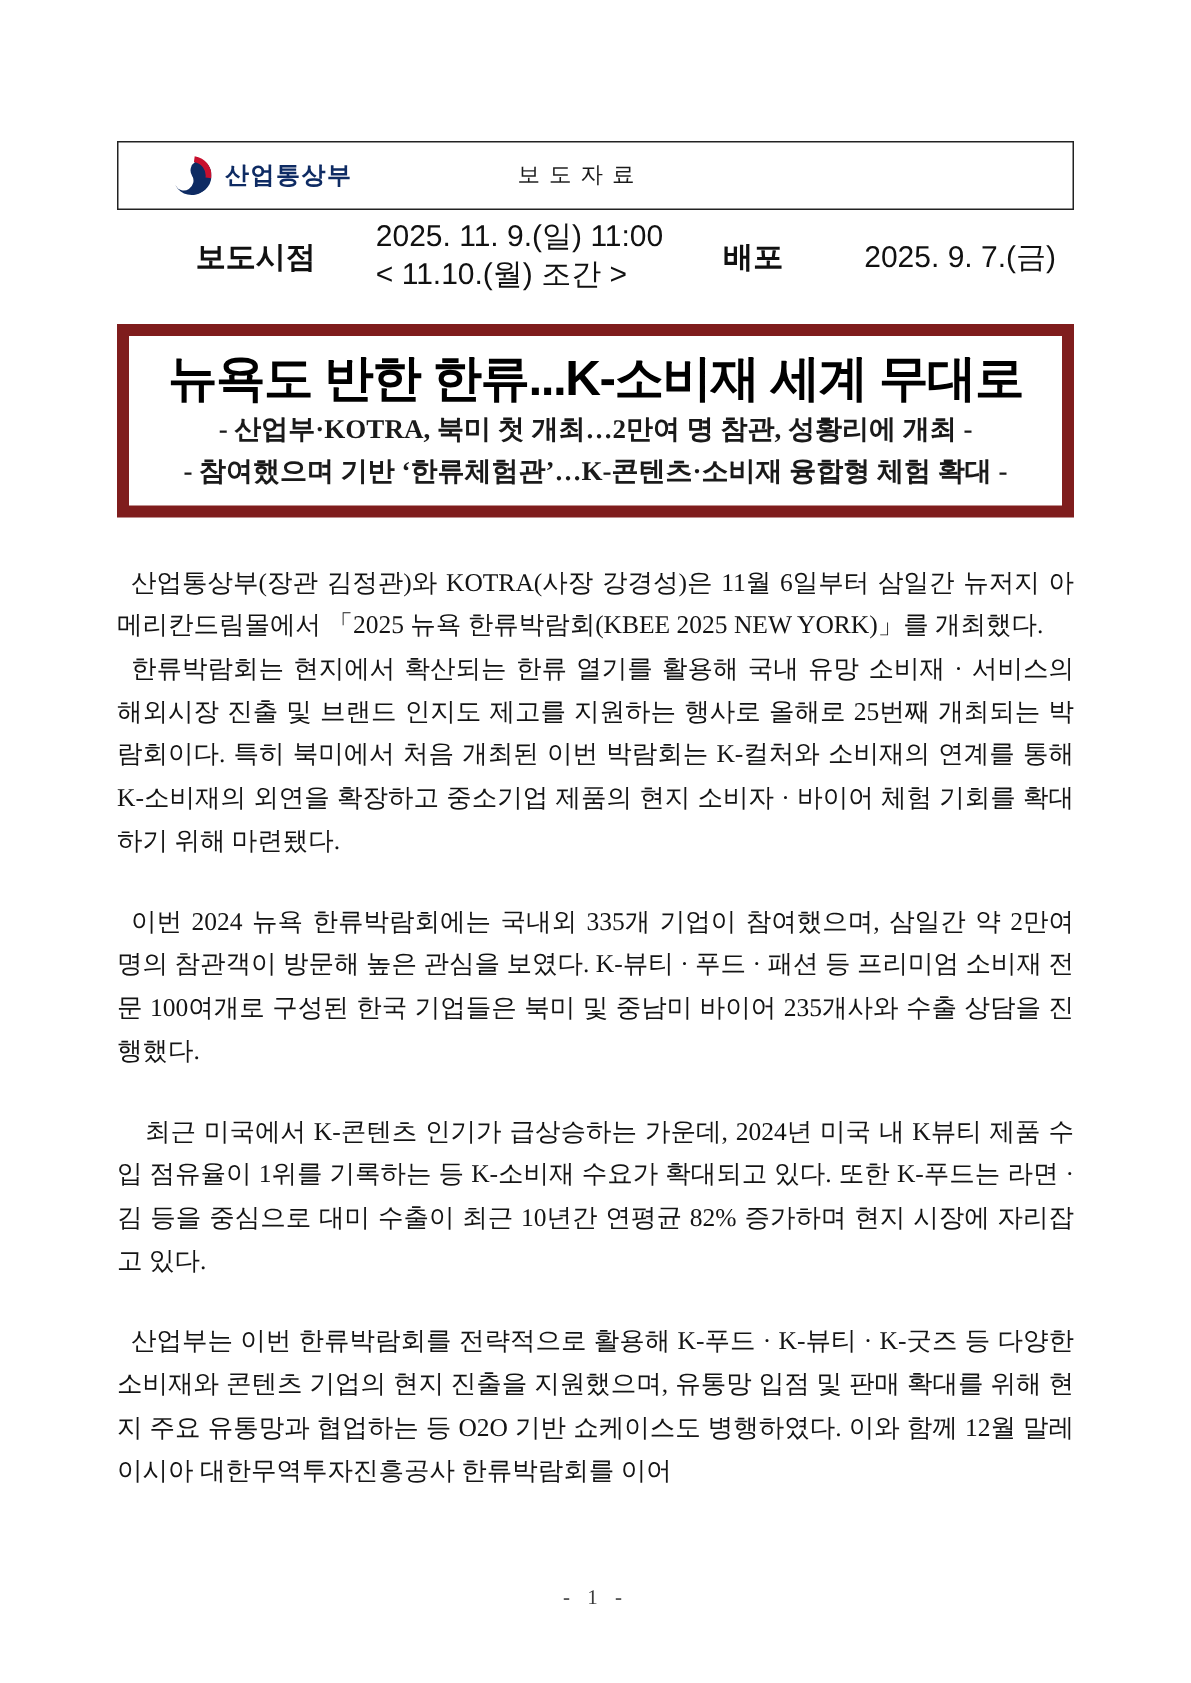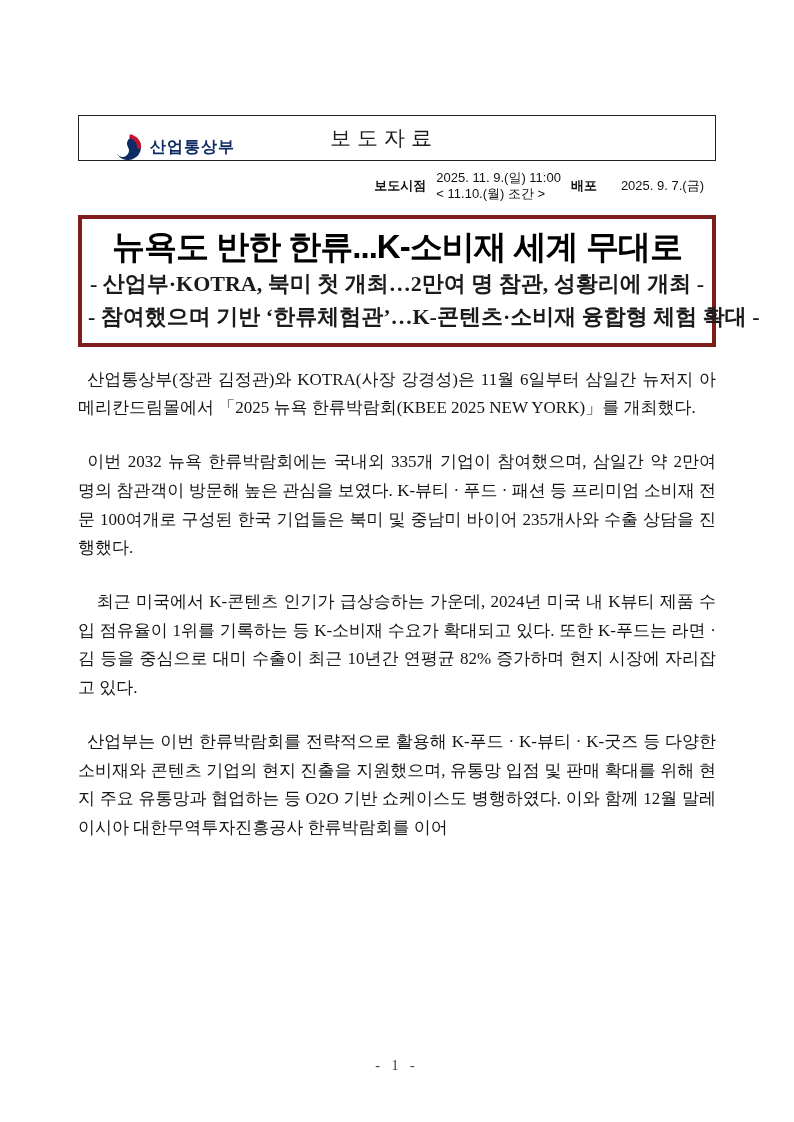--- a/index.html
+++ b/index.html
@@ -16,75 +16,74 @@
   .content{
     position:absolute;
     left:78px;right:78px;top:94px;
   }
   
   .header-box{
     position:relative;
     border:1.5px solid #222;
     height:44px;
     display:flex;
-    align-items:flex-end;
-    margin-top:21px;
+    align-items:center;
   }
   .gov-brand{
     display:flex;align-items:center;gap:9px;
     padding-left:36px;
   }
   .gov-logo{width:26px;height:26px;flex:0 0 auto;}
   .ministry-name{
     font-family:"Liberation Sans","DejaVu Sans",sans-serif;
     font-weight:700;font-size:16px;color:#0e2b63;letter-spacing:1px;
   }
   .doc-type{
     position:absolute;left:50%;top:50%;
     transform:translate(-62%,-50%);
-    font-size:21px;letter-spacing:6px;color:#1a1a1a;
+    font-size:15px;letter-spacing:6px;color:#1a1a1a;
   }
   
   .release-row{
     display:flex;align-items:center;justify-content:flex-end;
-    gap:10px;
+    gap:40px;
     padding:6px 12px 6px 0;
     font-family:"Liberation Sans","DejaVu Sans",sans-serif;
-    font-size:13px;color:#111;
+    font-size:20px;color:#111;
     min-height:38px;
   }
   .release-label{font-weight:700;}
   .release-value{line-height:1.25;}
   .distribute-value{padding-left:14px;}
   
   .title-box{
-    border:4px solid #7f1d1d;
-    margin-top:4px;
+    border:8px solid #7f1d1d;
+    margin-top:14px;
     padding:9px 6px 10px 6px;
     text-align:center;
   }
   .main-title{
     font-family:"Liberation Sans","DejaVu Sans",sans-serif;
     font-weight:800;
     font-size:33px;
     letter-spacing:-1px;
     line-height:1.15;
     color:#000;
     white-space:nowrap;
   }
   .sub-title{
     font-weight:600;
-    font-size:22px;
+    font-size:18px;
     line-height:1.38;
     color:#1a1a1a;
     margin-top:3px;
     white-space:nowrap;
   }
   
-  .body-text{margin-top:19px;}
+  .body-text{margin-top:30px;}
   .body-text p{
     margin:0;
     font-size:17px;
     line-height:1.69;
     text-align:justify;
     text-indent:0.55em;
     color:#141414;
   }
   .body-text p.gap{margin-top:25px;}
   .body-text p.indent-more{text-indent:1.1em;}
@@ -136,21 +135,22 @@
     </div>
 
     <div class="title-box">
       <div class="main-title">뉴욕도 반한 한류...K-소비재 세계 무대로</div>
       <div class="sub-title">- 산업부·KOTRA, 북미 첫 개최…2만여 명 참관, 성황리에 개최 -</div>
       <div class="sub-title">- 참여했으며 기반 ‘한류체험관’…K-콘텐츠·소비재 융합형 체험 확대 -</div>
     </div>
 
     <div class="body-text">
       <p>산업통상부(장관 김정관)와 KOTRA(사장 강경성)은 11월 6일부터 삼일간 뉴저지 아메리칸드림몰에서 「2025 뉴욕 한류박람회(KBEE 2025 NEW YORK)」를 개최했다.</p>
-      <p class="gap">이번 2032 뉴욕 한류박람회에는 국내외 335개 기업이 참여했으며, 삼일간 약 2만여 명의 참관객이 방문해 높은 관심을 보였다. K-뷰티 · 푸드 · 패션 등 프리미엄 소비재 전문 100여개로 구성된 한국 기업들은 북미 및 중남미 바이어 235개사와 수출 상담을 진행했다.</p>
+      <p>한류박람회는 현지에서 확산되는 한류 열기를 활용해 국내 유망 소비재 · 서비스의 해외시장 진출 및 브랜드 인지도 제고를 지원하는 행사로 올해로 25번째 개최되는 박람회이다. 특히 북미에서 처음 개최된 이번 박람회는 K-컬처와 소비재의 연계를 통해 K-소비재의 외연을 확장하고 중소기업 제품의 현지 소비자 · 바이어 체험 기회를 확대하기 위해 마련됐다.</p>
+      <p class="gap">이번 2024 뉴욕 한류박람회에는 국내외 335개 기업이 참여했으며, 삼일간 약 2만여 명의 참관객이 방문해 높은 관심을 보였다. K-뷰티 · 푸드 · 패션 등 프리미엄 소비재 전문 100여개로 구성된 한국 기업들은 북미 및 중남미 바이어 235개사와 수출 상담을 진행했다.</p>
       <p class="gap indent-more">최근 미국에서 K-콘텐츠 인기가 급상승하는 가운데, 2024년 미국 내 K뷰티 제품 수입 점유율이 1위를 기록하는 등 K-소비재 수요가 확대되고 있다. 또한 K-푸드는 라면 · 김 등을 중심으로 대미 수출이 최근 10년간 연평균 82% 증가하며 현지 시장에 자리잡고 있다.</p>
       <p class="gap">산업부는 이번 한류박람회를 전략적으로 활용해 K-푸드 · K-뷰티 · K-굿즈 등 다양한 소비재와 콘텐츠 기업의 현지 진출을 지원했으며, 유통망 입점 및 판매 확대를 위해 현지 주요 유통망과 협업하는 등 O2O 기반 쇼케이스도 병행하였다. 이와 함께 12월 말레이시아 대한무역투자진흥공사 한류박람회를 이어</p>
     </div>
 
   </div>
 
   <div class="page-footer">- 1 -</div>
 </div>
 
 </body></html>

